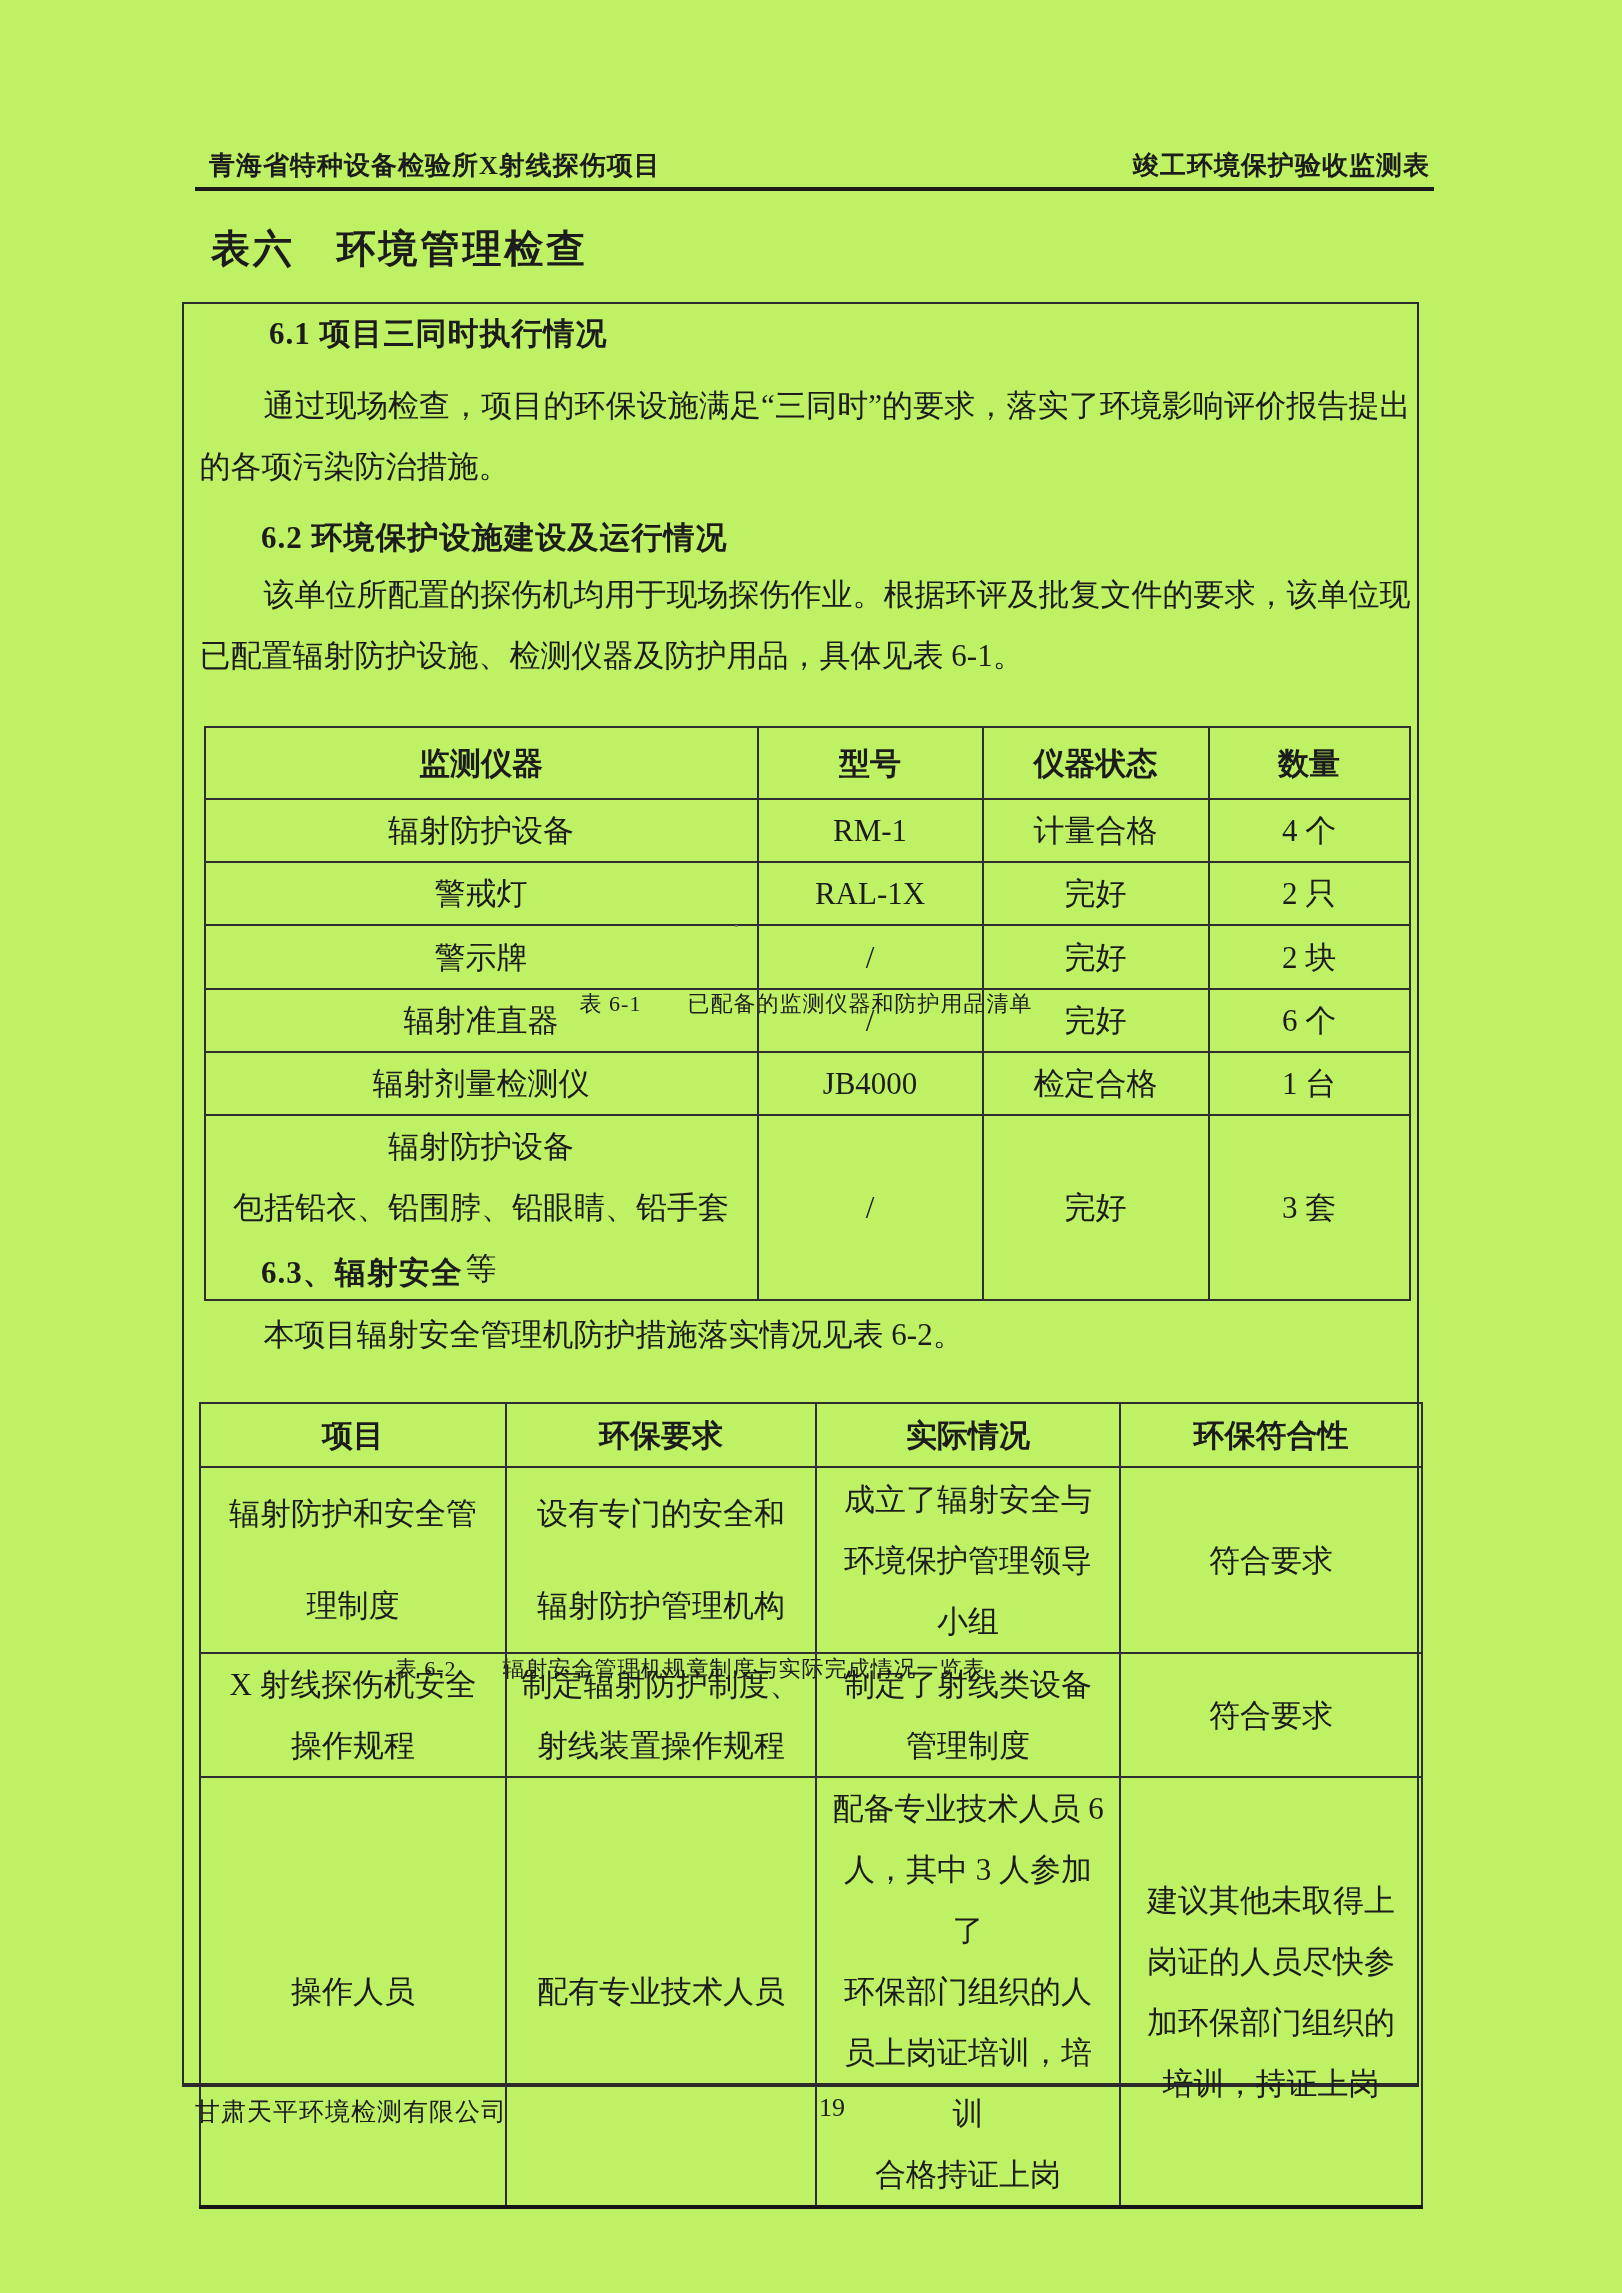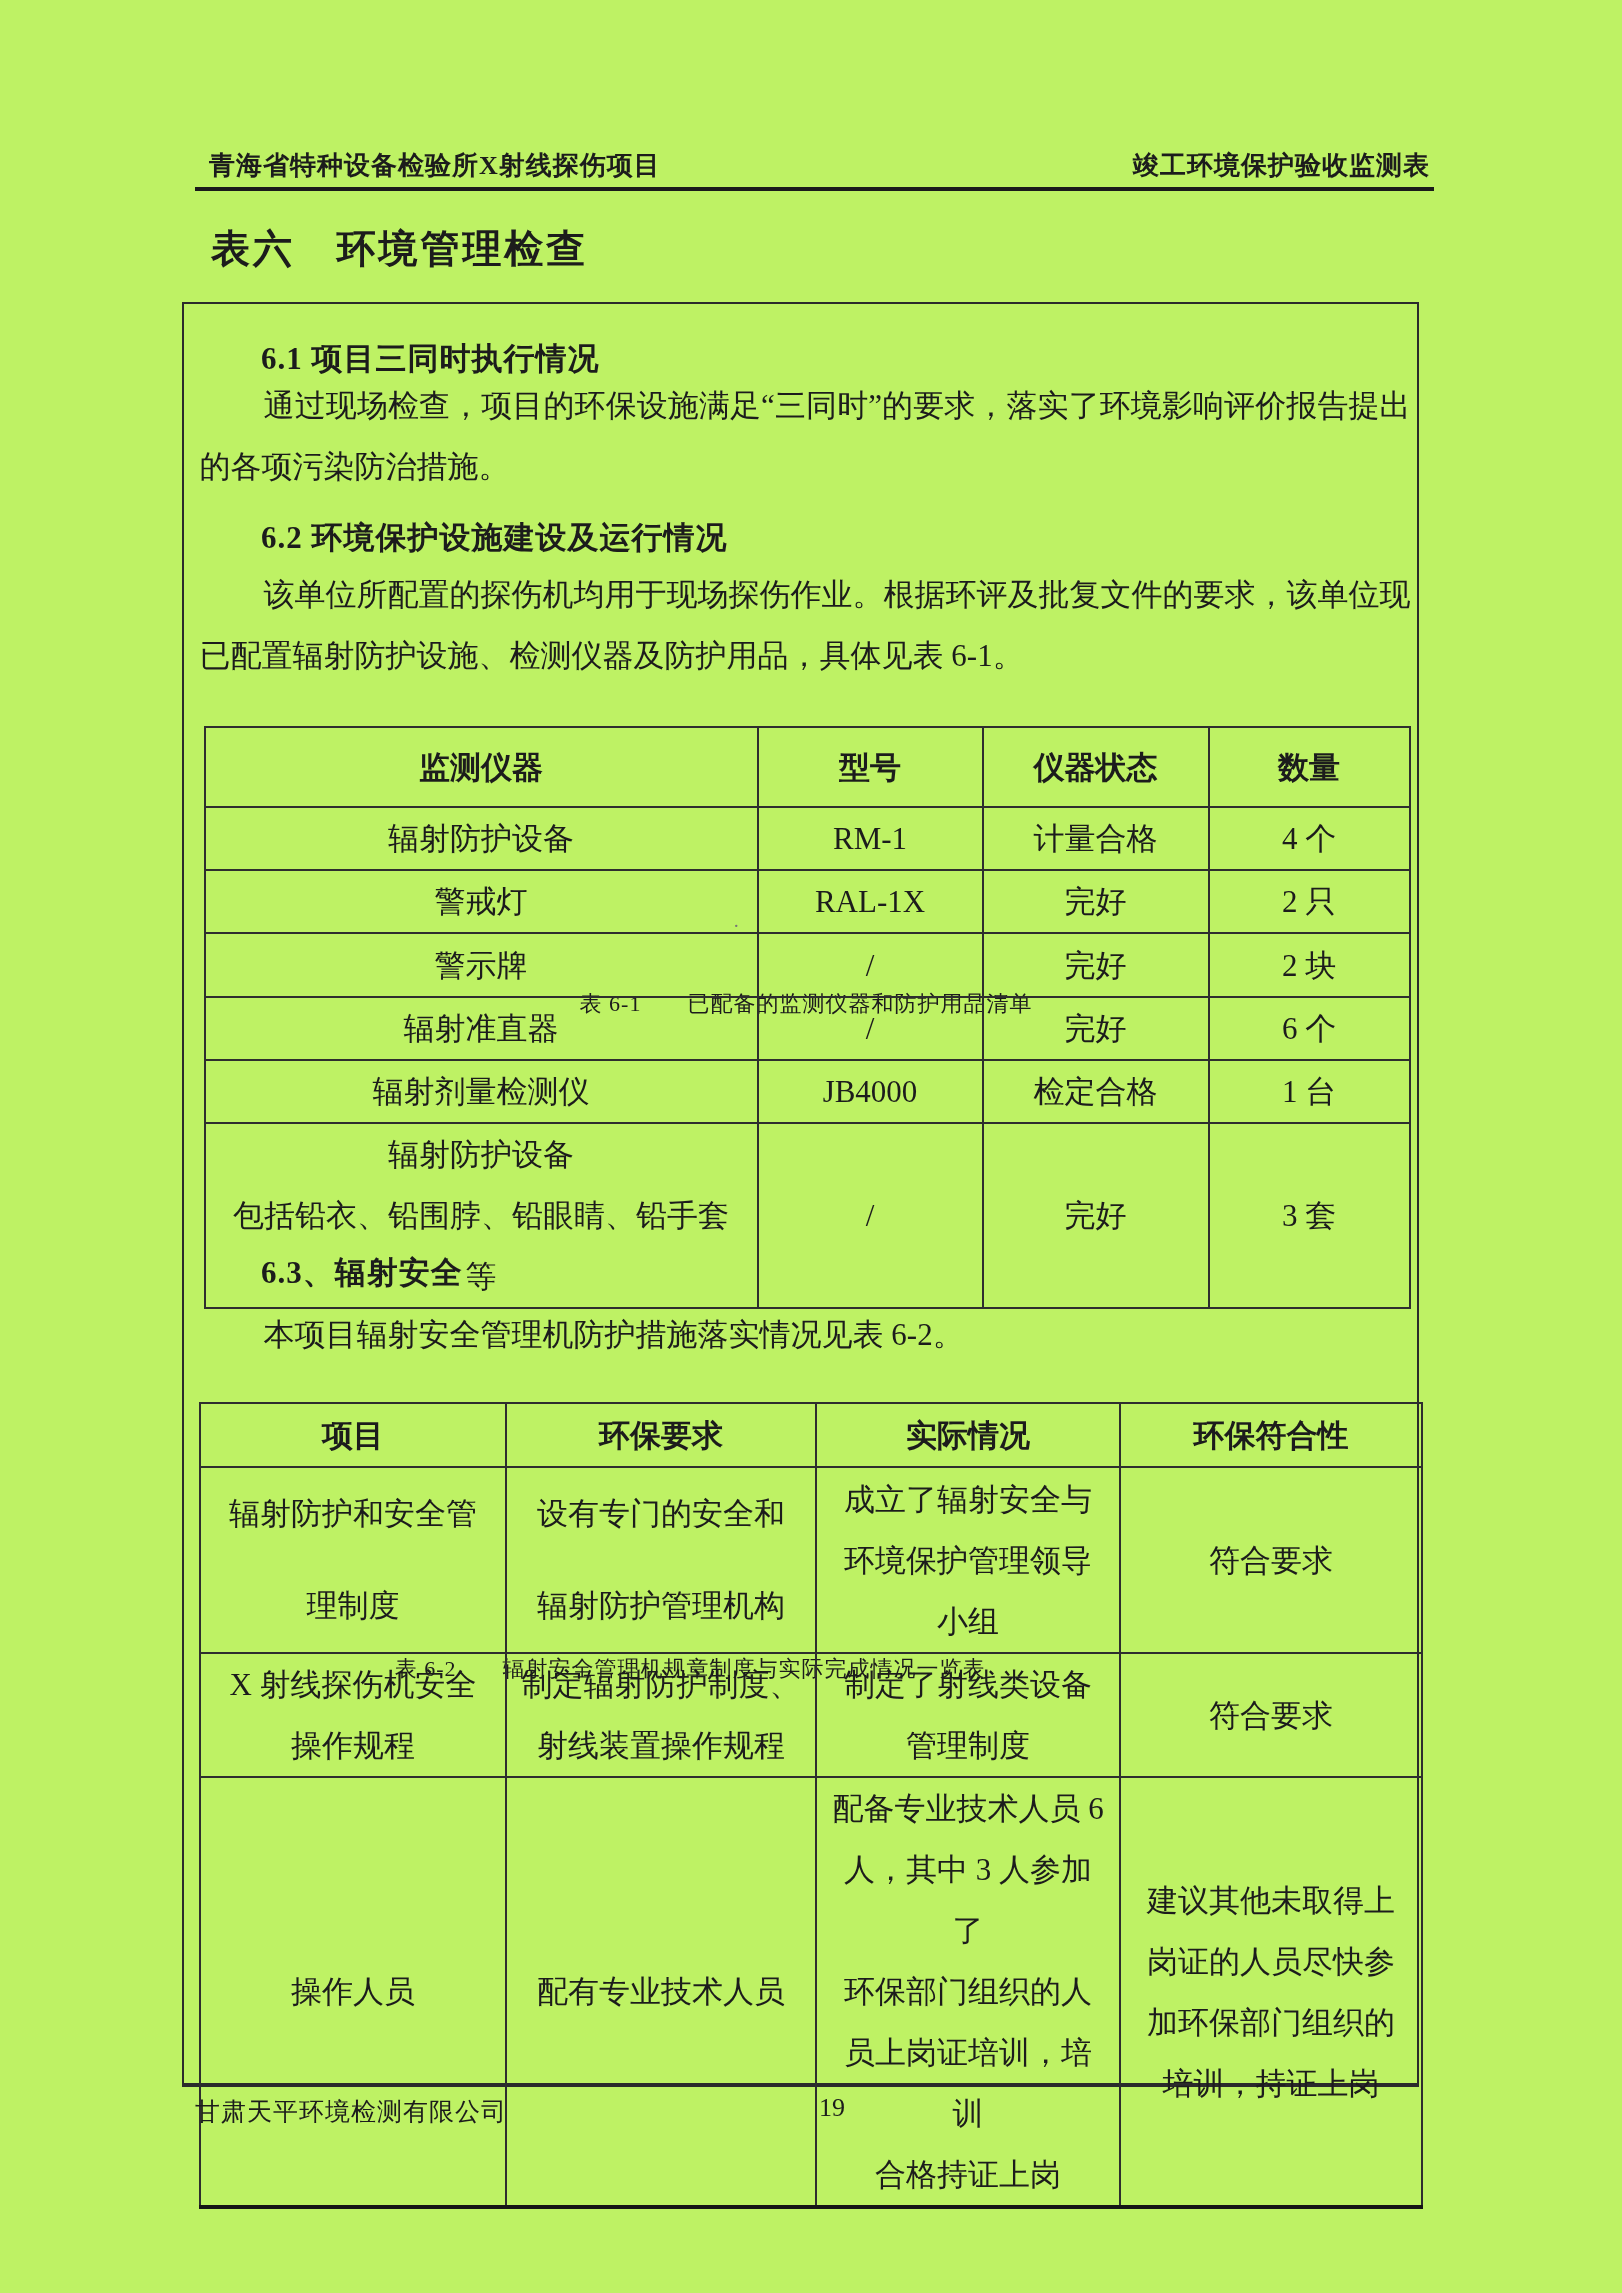--- a/index.html
+++ b/index.html
@@ -13,21 +13,21 @@
   }
   .hdr-left{position:absolute;left:209px;top:148px;font-size:26px;font-weight:bold;letter-spacing:1px;}
   .hdr-right{position:absolute;right:193px;top:148px;font-size:26px;font-weight:bold;letter-spacing:1px;}
   .hdr-rule{position:absolute;left:195px;top:187px;width:1239px;height:3.9px;background:#1b1b1b;}
   .doc-title{position:absolute;left:211px;top:222px;font-size:39px;font-weight:bold;letter-spacing:2.9px;}
   .bigbox{
     position:absolute;left:182px;top:302px;width:1237px;height:1785px;
     border:2.9px solid #2b2b2b;border-bottom-width:4.9px;box-sizing:border-box;
   }
   .sec-heading{position:absolute;left:77px;font-size:31px;font-weight:bold;letter-spacing:1px;white-space:nowrap;}
-  .h61{top:34px;}
+  .h61{top:9px;margin-left:8px;}
   .h62{top:213px;}
   .h63{top:948px;}
   .para{
     position:absolute;left:15.6px;width:1211px;
     font-size:31px;line-height:61px;
     text-align:justify;text-indent:64px;
   }
   .p61{top:71px;}
   .p62{top:260px;}
   .p63{top:1000px;white-space:nowrap;text-align:left;}
@@ -37,21 +37,21 @@
   table{border-collapse:collapse;table-layout:fixed;position:absolute;}
   .t1{left:19.5px;top:422px;width:1205px;border:2.9px solid #2a2a2a;}
   .t2{left:15px;top:1098px;width:1223px;border:2.9px solid #2a2a2a;border-bottom:4.9px solid #151515;}
   th,td{
     border:2px solid #2e2e2e;
     text-align:center;vertical-align:middle;
     padding:0 13.7px;font-size:31px;line-height:61px;font-weight:normal;
   }
   th{font-weight:bold;border-bottom-width:2.9px;}
   .cell{white-space:pre-line;}
-  .t1 tr:nth-child(1){height:80px;}
+  .t1 tr:nth-child(1){height:72px;}
   .t1 tr:nth-child(2){height:61px;}
   .t1 tr:nth-child(3){height:62px;}
   .t1 tr:nth-child(4){height:64px;}
   .t1 tr:nth-child(5){height:62px;}
   .t1 tr:nth-child(6){height:61px;}
   .t1 tr:nth-child(7){height:125px;}
   .t2 tr:nth-child(1){height:64px;}
   .t2 tr:nth-child(2){height:133px;}
   .t2 tr:nth-child(3){height:119px;}
   .t2 tr:nth-child(4){height:312px;}

